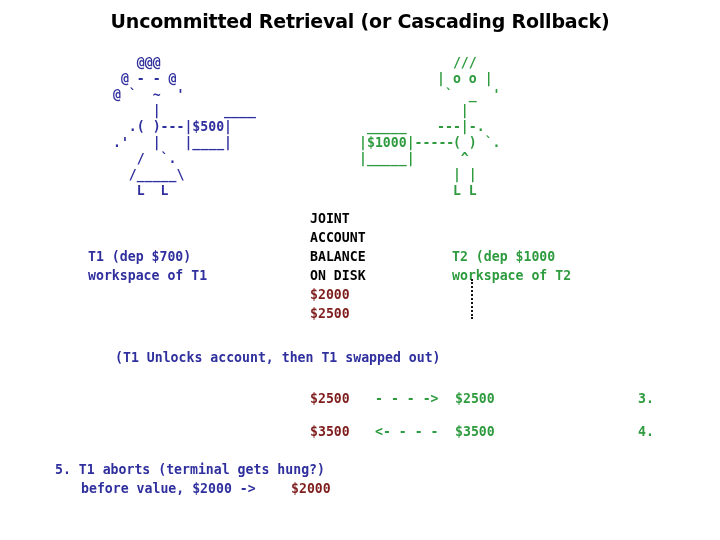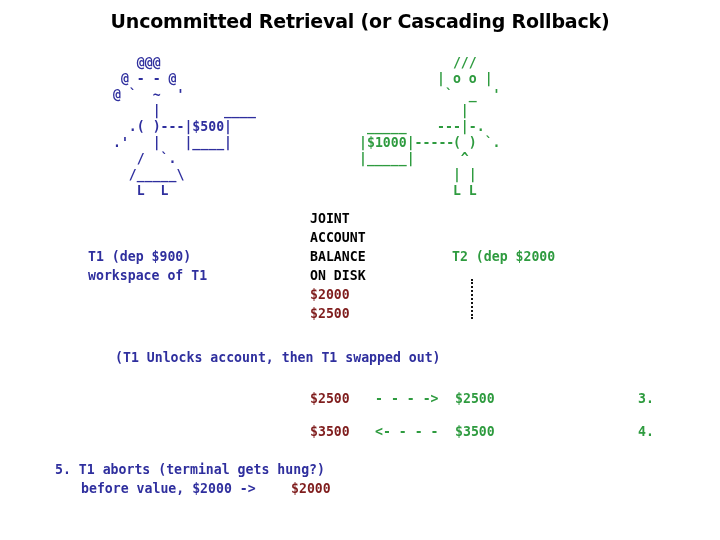--- a/index.html
+++ b/index.html
@@ -87,24 +87,25 @@
 
   <div class="art green" style="left:359px; top:119px;"> _____
 |$1000|-----
 |_____|</div>
 
   <div class="txt black" style="left:310px; top:209px;">JOINT
 ACCOUNT
 BALANCE
 ON DISK</div>
 
-  <div class="txt blue" style="left:88px; top:247px;">T1 (dep $900)</div>
+  <div class="txt blue" style="left:88px; top:247px;">T1 (dep $700)</div>
   <div class="txt blue" style="left:88px; top:266px;">workspace of T1</div>
 
-  <div class="txt green" style="left:452px; top:247px;">T2 (dep $2000</div>
+  <div class="txt green" style="left:452px; top:247px;">T2 (dep $1000</div>
+  <div class="txt green" style="left:452px; top:266px;">workspace of T2</div>
 
   <div id="t2-dotted"></div>
 
   <div class="txt red" style="left:310px; top:285px;">$2000</div>
 
   <div class="txt red" style="left:310px; top:304px;">$2500</div>
 
   <div class="txt blue" style="left:115px; top:348px;">(T1 Unlocks account, then T1 swapped out)</div>
 
   <div class="txt red" style="left:310px; top:389px;">$2500</div>

